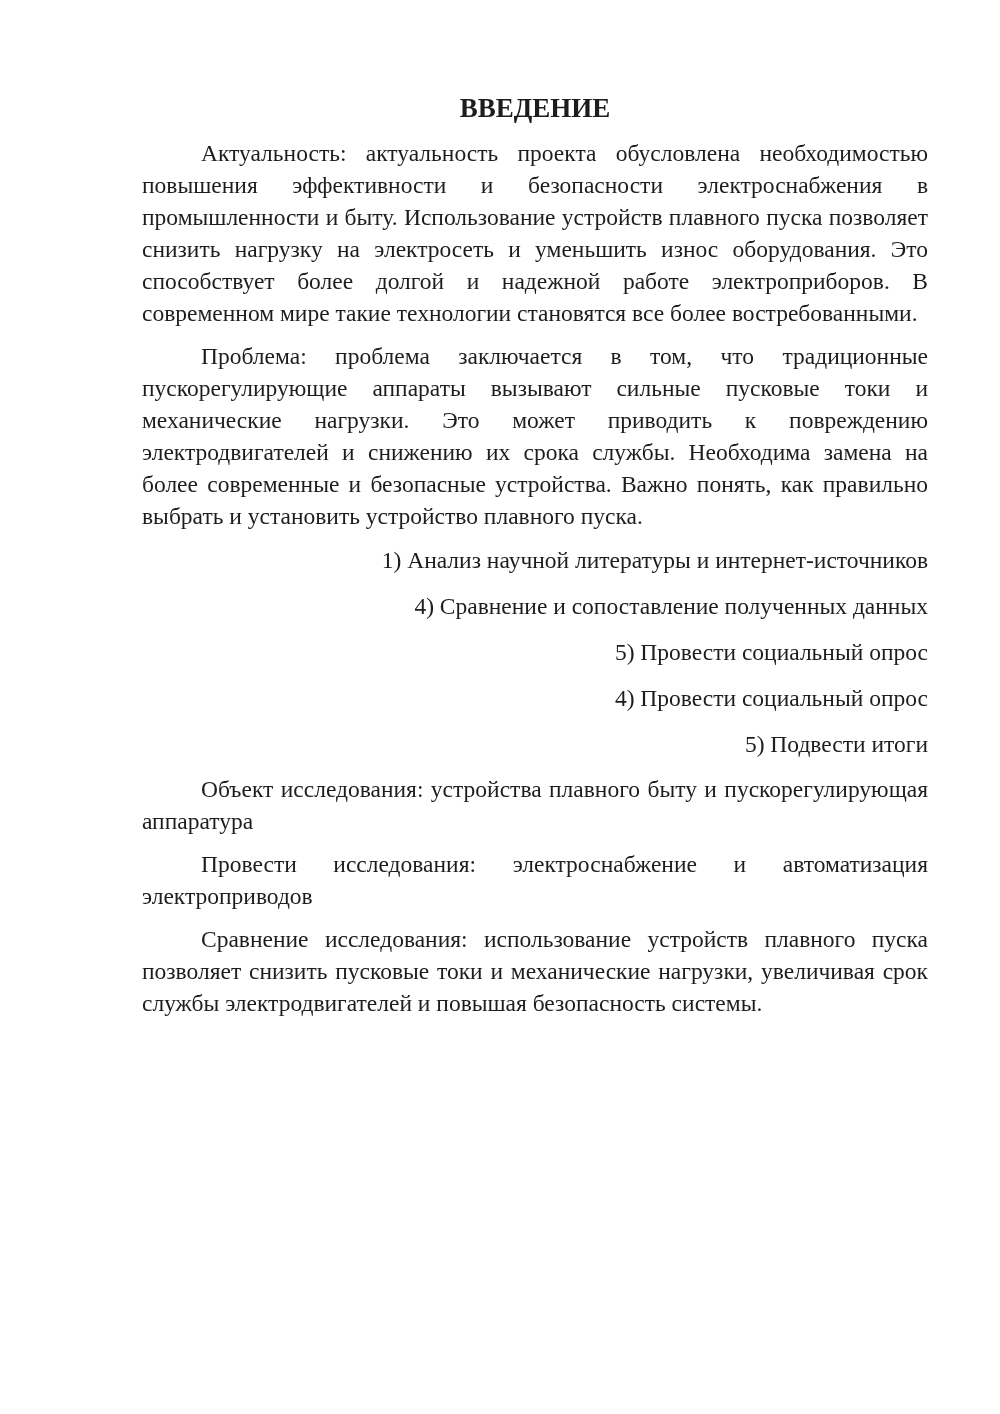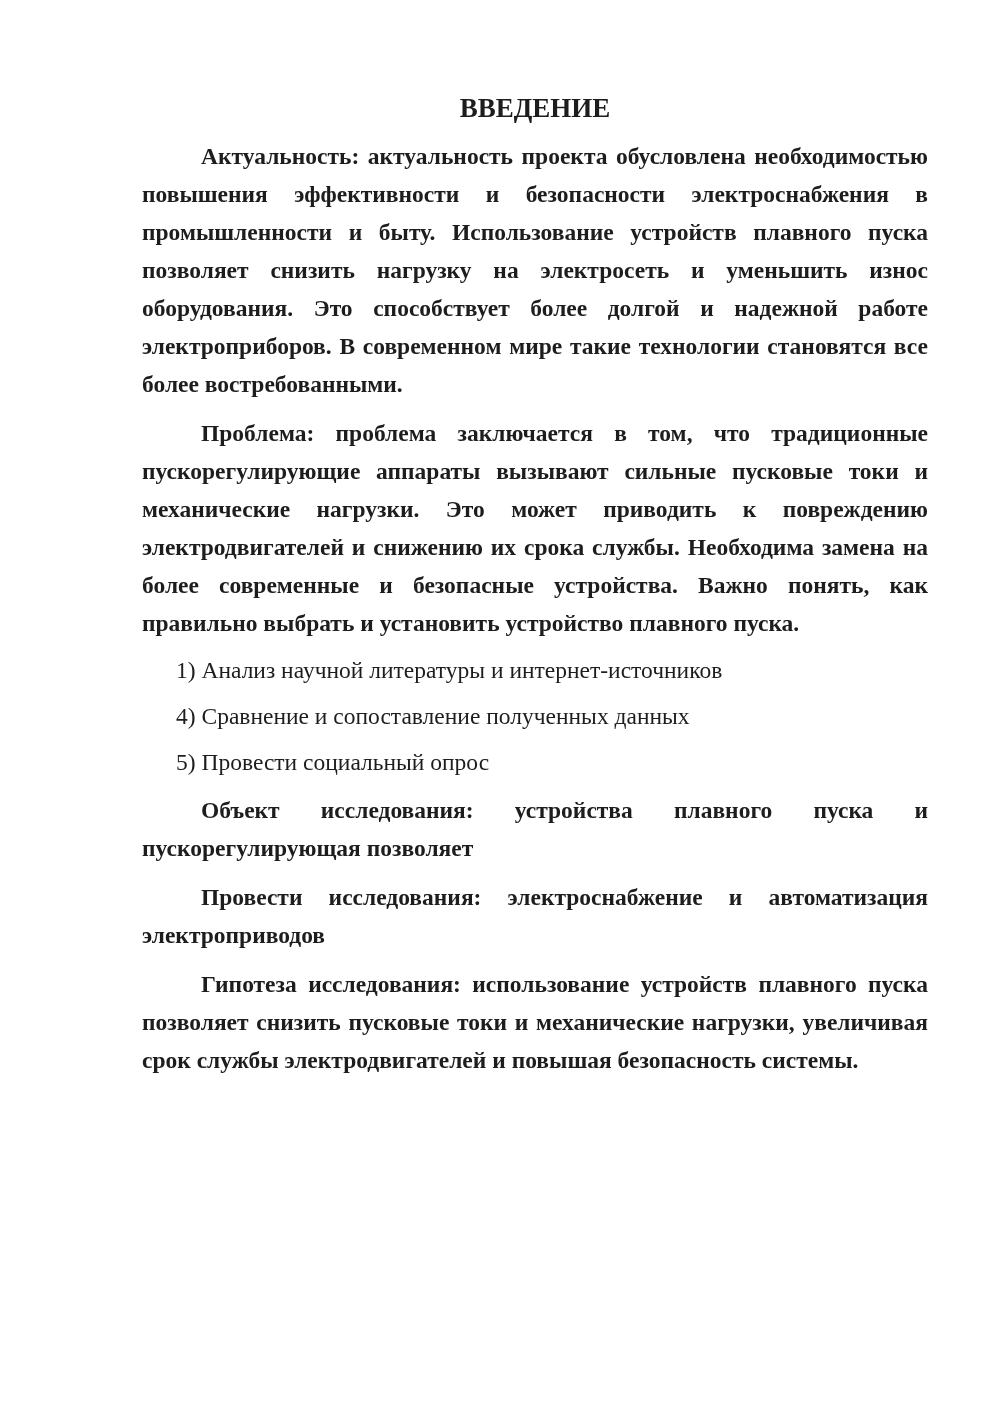--- a/index.html
+++ b/index.html
@@ -28,30 +28,29 @@
   }
   .doc-title {
     font-size: 27px;
     line-height: 35px;
     font-weight: bold;
     text-align: center;
     margin: 0 0 8px 0;
   }
   .para {
     font-size: 23.5px;
-    line-height: 38px;
+    line-height: 32px;
     text-align: justify;
     text-indent: 59px;
     margin: 11px 0 0 0;
-    font-weight: bold;
   }
   .list-item {
     font-size: 23.5px;
     line-height: 35px;
-    text-align: left;
+    text-align: right;
     text-indent: 0;
     margin: 11px 0 0 34px;
   }
   .page-number {
     position: absolute;
     left: 142px;
     top: 1330px;
     width: 786px;
     text-align: center;
     font-size: 24px;
@@ -72,24 +71,26 @@
     <p class="para">Проблема: проблема заключается в том, что традиционные пускорегулирующие аппараты вызывают сильные пусковые токи и механические нагрузки. Это может приводить к повреждению электродвигателей и снижению их срока службы. Необходима замена на более современные и безопасные устройства. Важно понять, как правильно выбрать и установить устройство плавного пуска.</p>
 
 
 
     <p class="list-item">1) Анализ научной литературы и интернет-источников</p>
 
     <p class="list-item">4) Сравнение и сопоставление полученных данных</p>
 
     <p class="list-item">5) Провести социальный опрос</p>
 
+    <p class="list-item">4) Провести социальный опрос</p>
 
+    <p class="list-item">5) Подвести итоги</p>
 
-    <p class="para">Объект исследования: устройства плавного пуска и пускорегулирующая позволяет</p>
+    <p class="para">Объект исследования: устройства плавного быту и пускорегулирующая аппаратура</p>
 
     <p class="para">Провести исследования: электроснабжение и автоматизация электроприводов</p>
 
-    <p class="para">Гипотеза исследования: использование устройств плавного пуска позволяет снизить пусковые токи и механические нагрузки, увеличивая срок службы электродвигателей и повышая безопасность системы.</p>
+    <p class="para">Сравнение исследования: использование устройств плавного пуска позволяет снизить пусковые токи и механические нагрузки, увеличивая срок службы электродвигателей и повышая безопасность системы.</p>
 
   </div>
 
   <div class="page-number">3</div>
 </div>
 
 </body></html>

